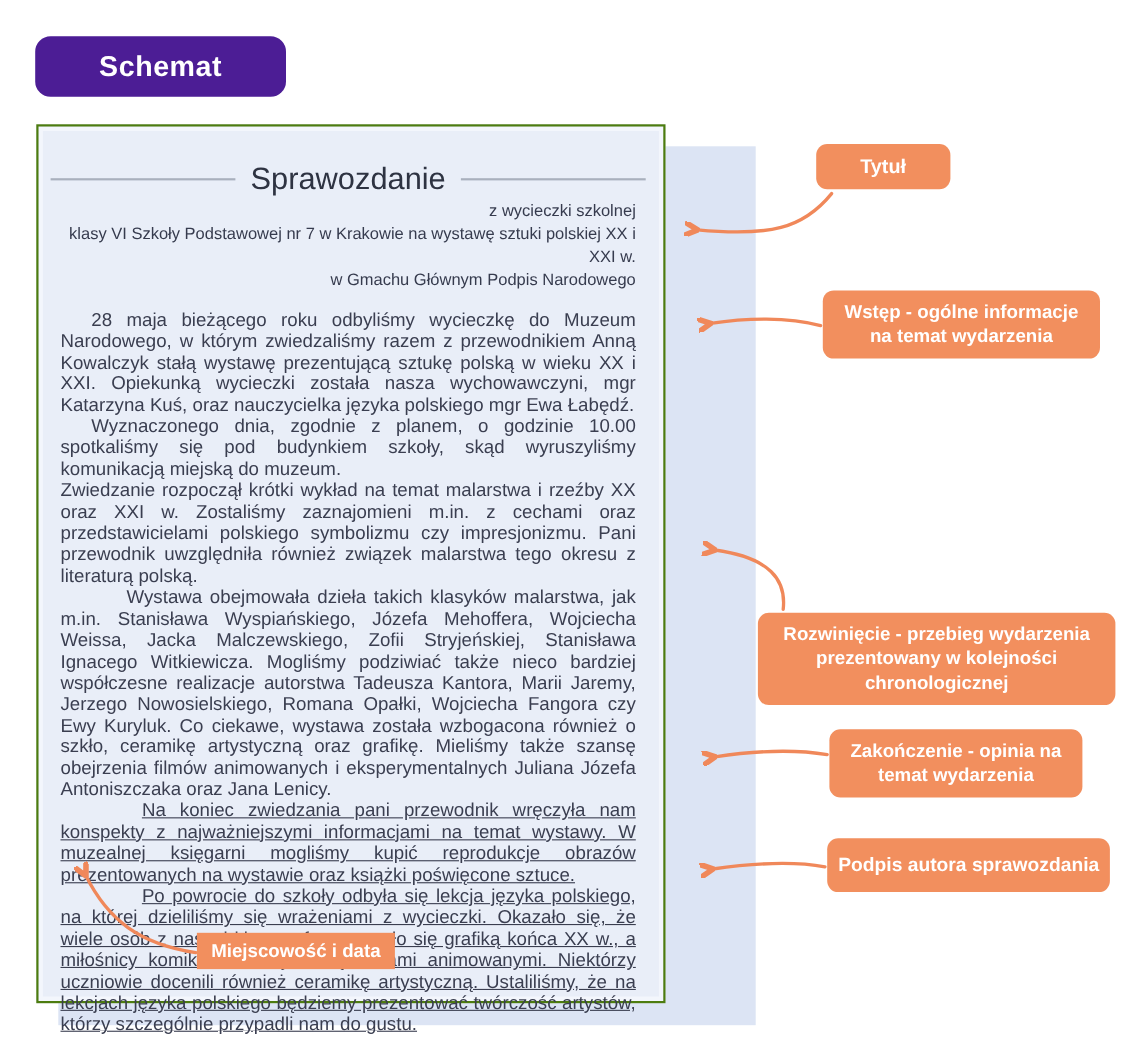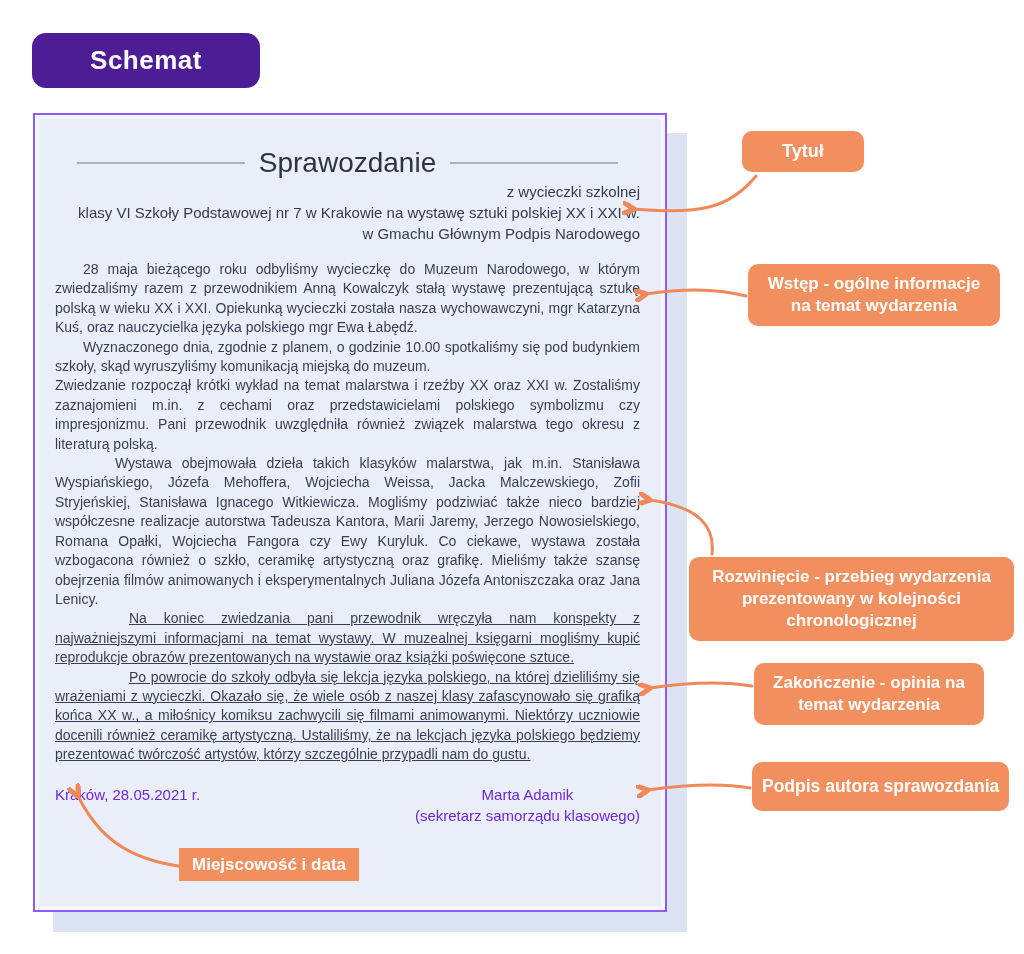--- a/index.html
+++ b/index.html
@@ -13,36 +13,36 @@
     background:#4c1d95;border-radius:14px;
     display:flex;align-items:center;justify-content:center;
     color:#ffffff;font-size:26px;font-weight:bold;letter-spacing:.5px;
   }
   
   .doc-shadow{
     position:absolute;left:53px;top:133px;width:634px;height:799px;
     background:#DCE4F4;
   }
   .document{
-    position:absolute;left:33px;top:113px;width:634px;height:799px;
-    box-sizing:border-box;background:#E9EEF8;border:2px solid #8b5cf6;
+    position:absolute;left:33px;top:113px;width:572px;height:799px;
+    box-sizing:border-box;background:#E9EEF8;border:2px solid #4d7c0f;
     box-shadow:inset 0 0 0 4px #f3f6fc;
     padding:32px 25px 0 20px;color:#3A3E50;
   }
   .title-row{
     display:flex;align-items:center;justify-content:center;gap:14px;margin:0 0 2px 0;
   }
   .title-row .tline{flex:0 0 168px;height:2px;background:#A9B0BD;}
   .doc-title{
     margin:0;font-size:28px;font-weight:500;color:#2E3342;white-space:nowrap;
   }
   .subtitle{ text-align:right;font-size:15px;line-height:21px;color:#363B4E;}
   .doc-body{margin-top:16px;}
   .doc-body p{
-    margin:0;font-size:14px;line-height:19.4px;text-align:justify;color:#3A3E50;
+    margin:0;font-size:17px;line-height:19.4px;text-align:justify;color:#3A3E50;
   }
   .doc-body p.ind-sm{text-indent:28px;}
   .doc-body p.ind-0{text-indent:0;}
   .doc-body p.ind-md{text-indent:60px;}
   .doc-body p.ind-lg{text-indent:74px;text-decoration:underline;}
   .sig-row{
     margin-top:19px;display:flex;justify-content:space-between;align-items:flex-start;
     font-size:15px;line-height:21px;color:#6d28d9;
   }
   .sig-author{text-align:center;}

